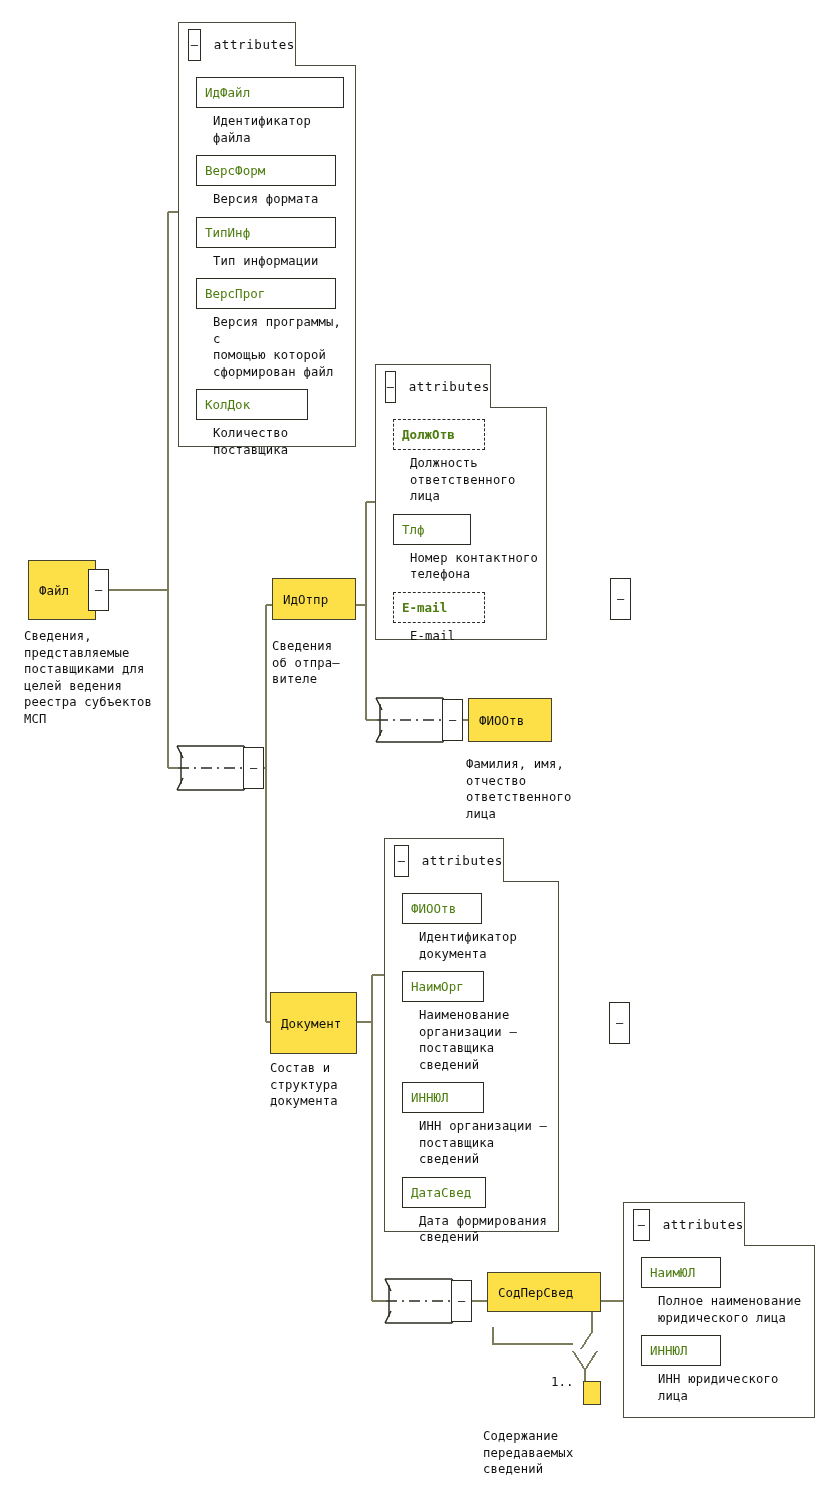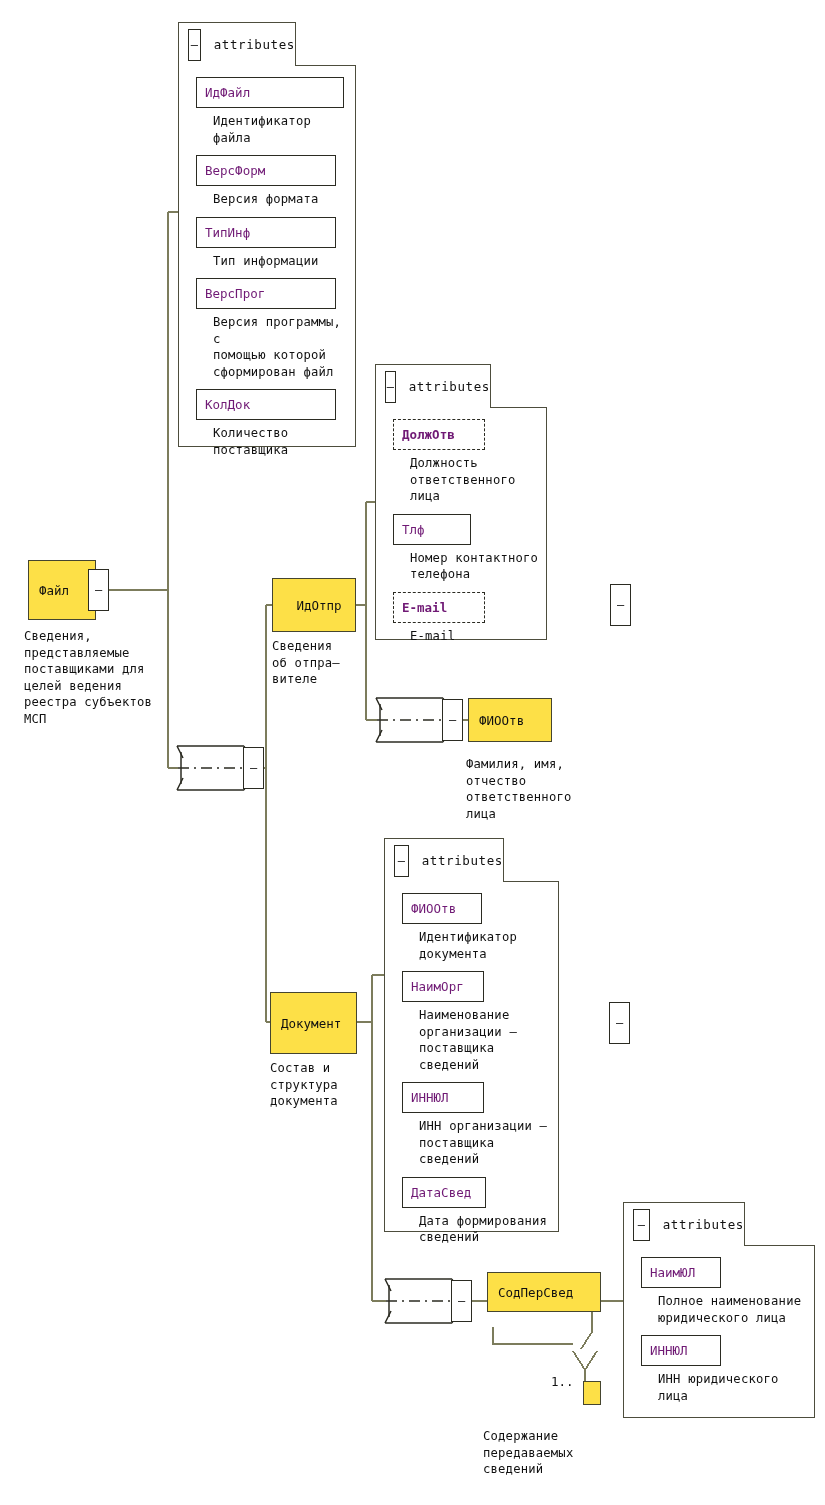--- a/index.html
+++ b/index.html
@@ -32,21 +32,21 @@
     border:1.4px solid #4d4d3d;background:#fff;z-index:1;
   }
   .attrpanel .masker{
     position:absolute;background:#fff;z-index:2;height:3px;
   }
   .attrpanel .inner{position:absolute;left:0;top:0;right:0;bottom:0;
     padding:12px 0 8px 18px;z-index:4;}
 
   .abox{box-sizing:border-box;border:1.4px solid #2b2b22;background:#fff;
         height:31px;display:flex;align-items:center;padding-left:8px;
-        font-size:12.5px;color:#701a75;}
+        font-size:12.5px;color:#4d7c0f;}
   .abox.optional{border:1.4px dashed #2b2b22;font-weight:bold;}
   .acap{font-size:12.2px;line-height:16.5px;color:#111;margin:5px 0 9px 17px;
         letter-spacing:.2px;white-space:pre-line;}
 
   
   .node{position:absolute;box-sizing:border-box;
         border:1.6px solid #45452f;background:#fde047;
         display:flex;align-items:center;}
   .node .nlabel{font-size:12.5px;color:#111;padding-left:10px;
                 white-space:nowrap;}
@@ -124,21 +124,21 @@
       <div class="abox" style="width:148px;">ИдФайл</div>
       <div class="acap">Идентификатор файла</div>
       <div class="abox" style="width:140px;">ВерсФорм</div>
       <div class="acap">Версия формата</div>
       <div class="abox" style="width:140px;">ТипИнф</div>
       <div class="acap">Тип информации</div>
       <div class="abox" style="width:140px;">ВерсПрог</div>
       <div class="acap">Версия программы, с
 помощью которой
 сформирован файл</div>
-      <div class="abox" style="width:140px;">КолДок</div>
+      <div class="abox" style="width:112px;">КолДок</div>
       <div class="acap">Количество
 поставщика</div>
     </div>
   </div>
 
   <div class="attrpanel" style="left:375px;top:364px;width:172px;height:276px;">
     <div class="tab" style="width:116px;">
       <div class="minus">–</div>
       <div class="tlabel">attributes</div>
     </div>
@@ -220,21 +220,21 @@
         <line x1="5" y1="10" x2="5" y2="42"></line>
         <line x1="70" y1="10" x2="70" y2="42"></line>
       </g>
       <g stroke="#2b2b22" stroke-width="1.6" fill="none" stroke-dasharray="11 5 2 5">
         <line x1="2" y1="26" x2="84" y2="26"></line>
       </g>
     </svg>
     <div class="toggle" style="left:67px;">–</div>
   </div>
 
-  <div class="node" style="left:272px;top:578px;width:84px;height:54px;justify-content:center;">
+  <div class="node" style="left:272px;top:578px;width:84px;height:42px;">
     <div class="nlabel">ИдОтпр</div>
     <div class="toggle" style="left:337px;">–</div>
   </div>
   <div class="cap" style="left:272px;top:638px;width:90px;">Сведения
 об отпра–
 вителе</div>
 
   <div class="seq" style="left:375px;top:694px;width:86px;height:52px;">
     <svg width="86" height="52" viewBox="0 0 86 52">
       <g stroke="#2b2b22" stroke-width="1.5" fill="none">

